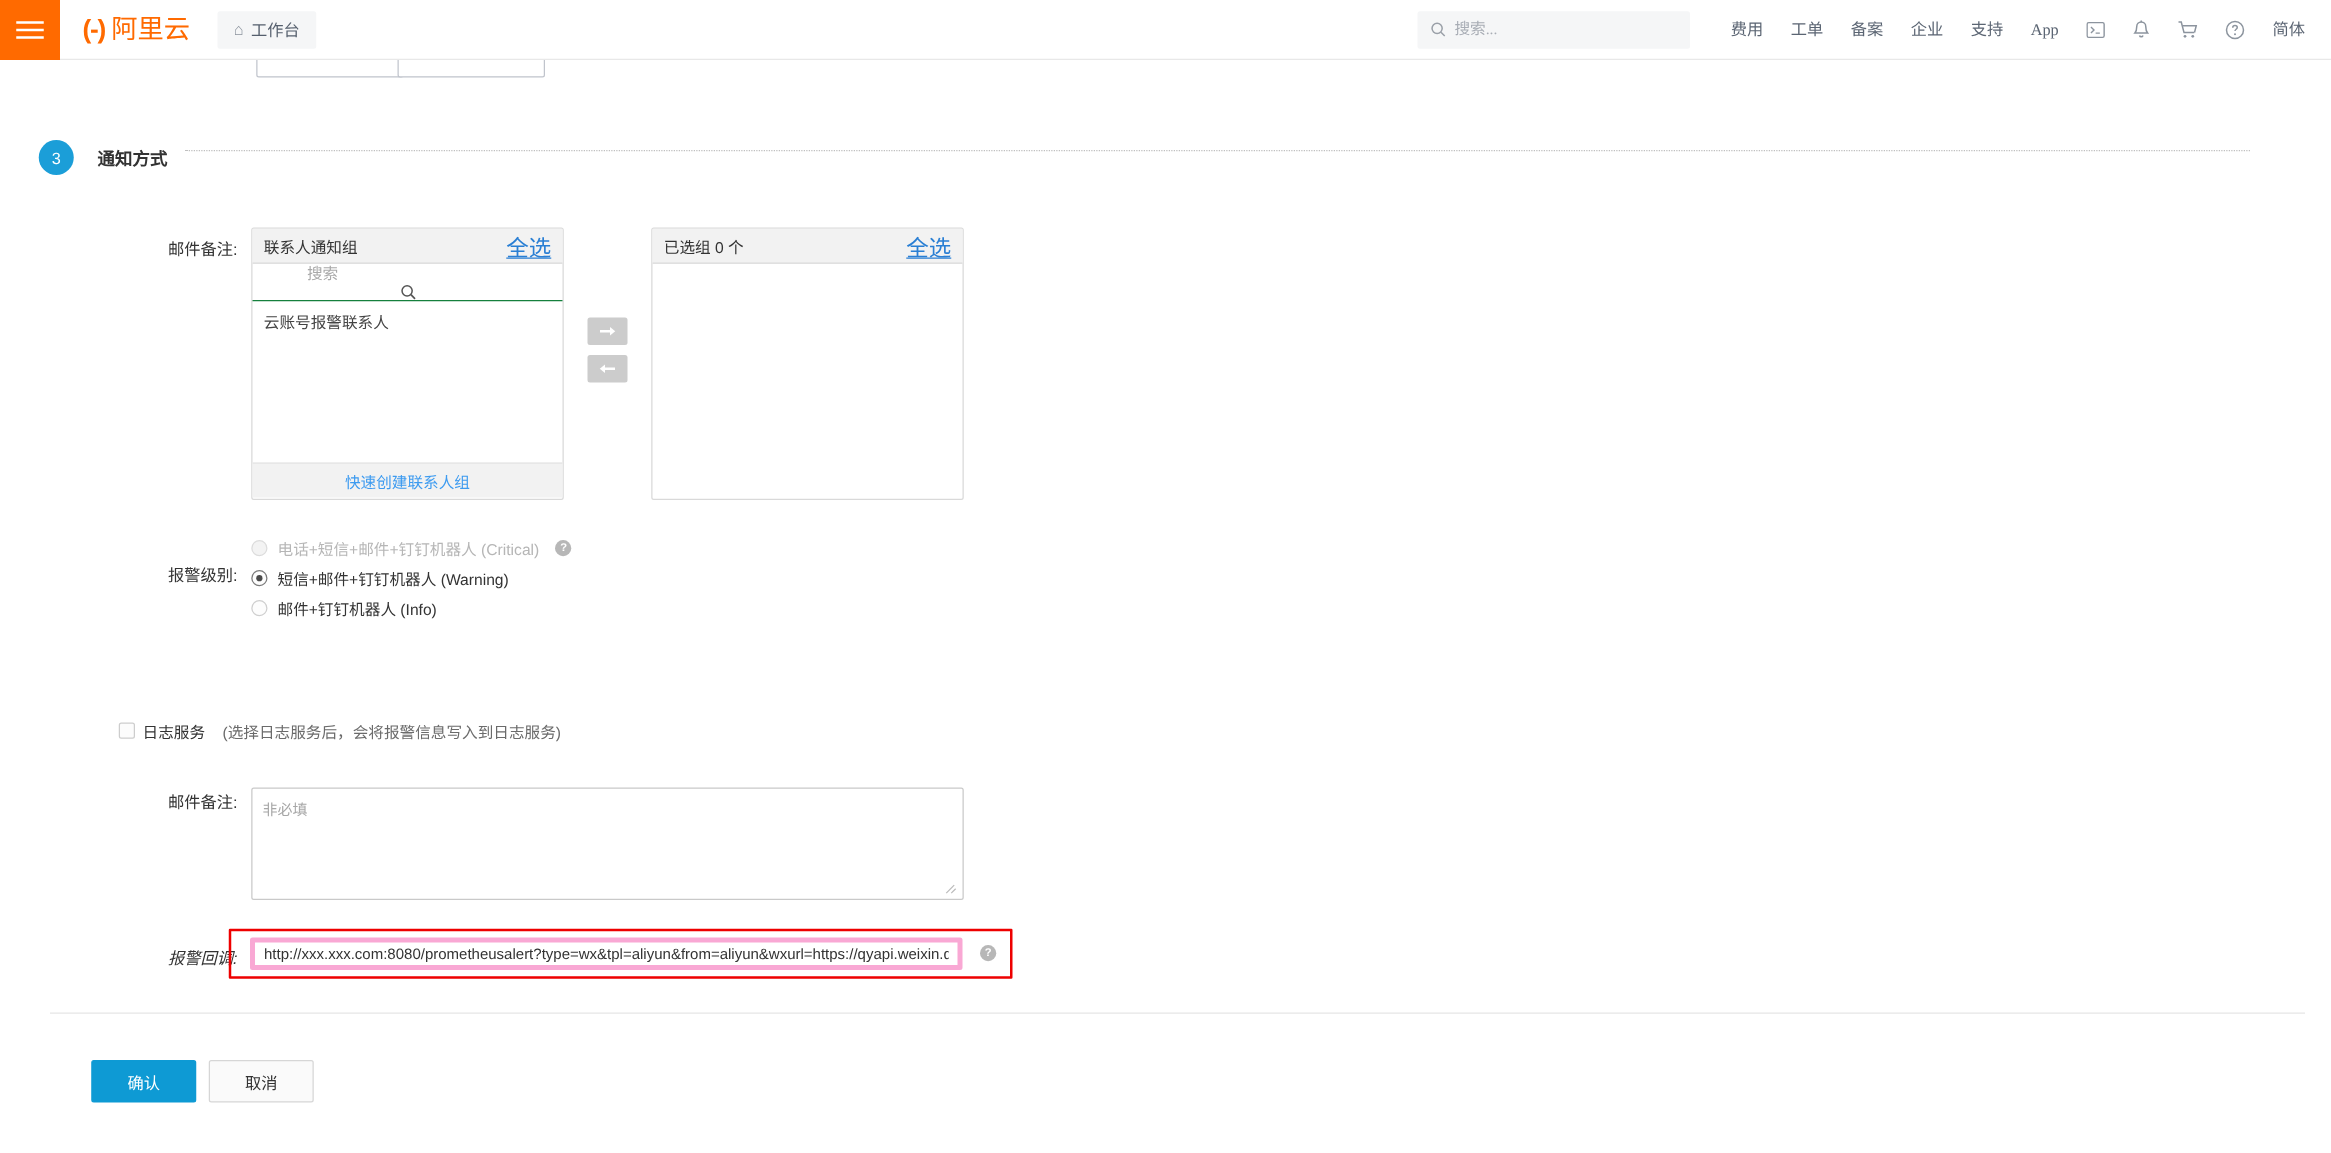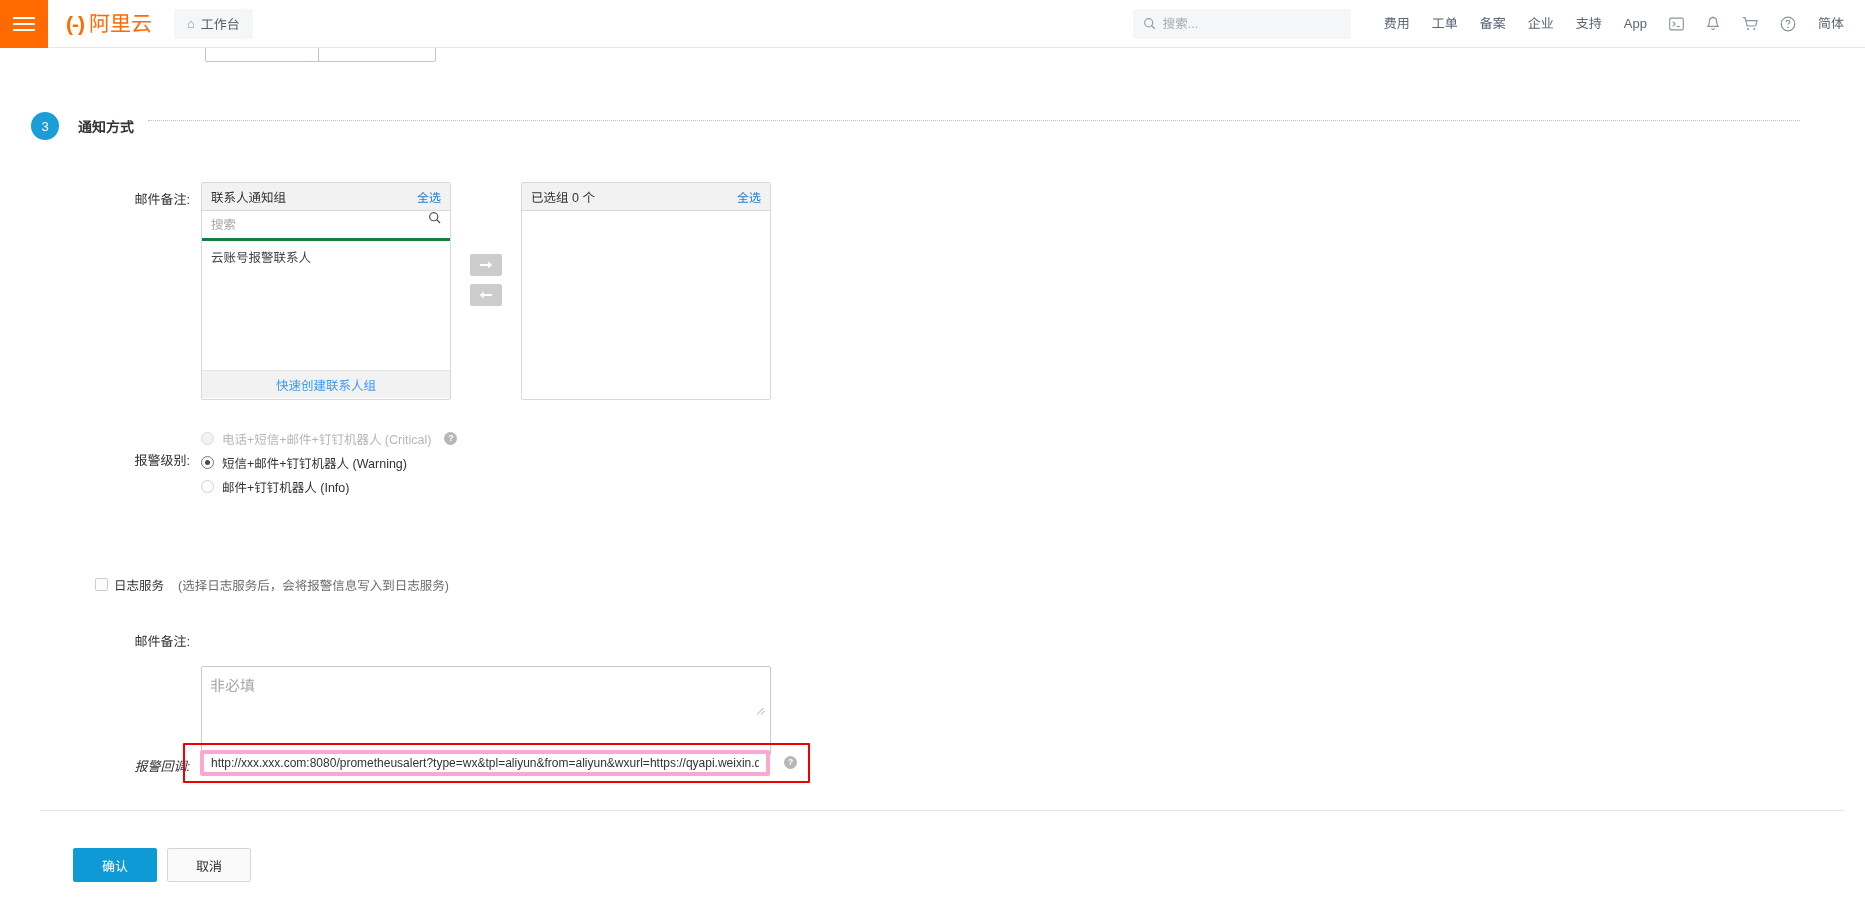--- a/index.html
+++ b/index.html
@@ -79,20 +79,21 @@
     cursor: pointer;
   }
   .home-glyph { font-size: 13px; color: #8c949e; line-height: 1; }
 
   .topbar-right {
     margin-left: auto;
     display: flex;
     align-items: center;
     height: 48px;
     padding-right: 10px;
+    font-family: Liberation Serif, serif;
   }
   .search-box {
     width: 218px;
     height: 30px;
     background: #f5f6f7;
     border-radius: 2px;
     display: flex;
     align-items: center;
     padding: 0 10px;
     gap: 7px;
@@ -230,28 +231,31 @@
     border-bottom: 1px solid #d9d9d9;
     display: flex;
     align-items: center;
     justify-content: space-between;
     padding: 0 9px;
     font-size: 12.5px;
     color: #333333;
   }
   .select-all-link {
     color: #2a7fd4;
-    font-size: 12px;
+    font-size: 18px;
+    text-decoration: underline;
     cursor: pointer;
   }
   .transfer-search {
     height: 30px;
-    border-bottom: 3px solid #15803d;
-    display: flex;
+    border-bottom: 1px solid #15803d;
+    display: flex;
+    align-items: center;
     padding: 0 9px;
+    flex-direction: column;
   }
   .transfer-search input {
     border: none;
     outline: none;
     flex: 1;
     font-family: inherit;
     font-size: 12.5px;
     color: #333;
     background: transparent;
     padding: 0;
@@ -378,26 +382,25 @@
   .remark-area {
     position: absolute;
     left: 201px;
     top: 582px;
     width: 570px;
     height: 90px;
     border: 1px solid #c9c9c9;
     border-radius: 2px;
     background: #ffffff;
     font-family: inherit;
-    font-size: 15px;
+    font-size: 12px;
     color: #333;
     padding: 7px 8px;
     outline: none;
     resize: none;
-    margin-top: 36px;
   }
   .remark-area::placeholder { color: #a7a7a7; }
   .resize-grip {
     position: absolute;
     left: 757px;
     top: 658px;
     width: 10px; height: 10px;
     pointer-events: none;
   }
   .resize-grip::before,

